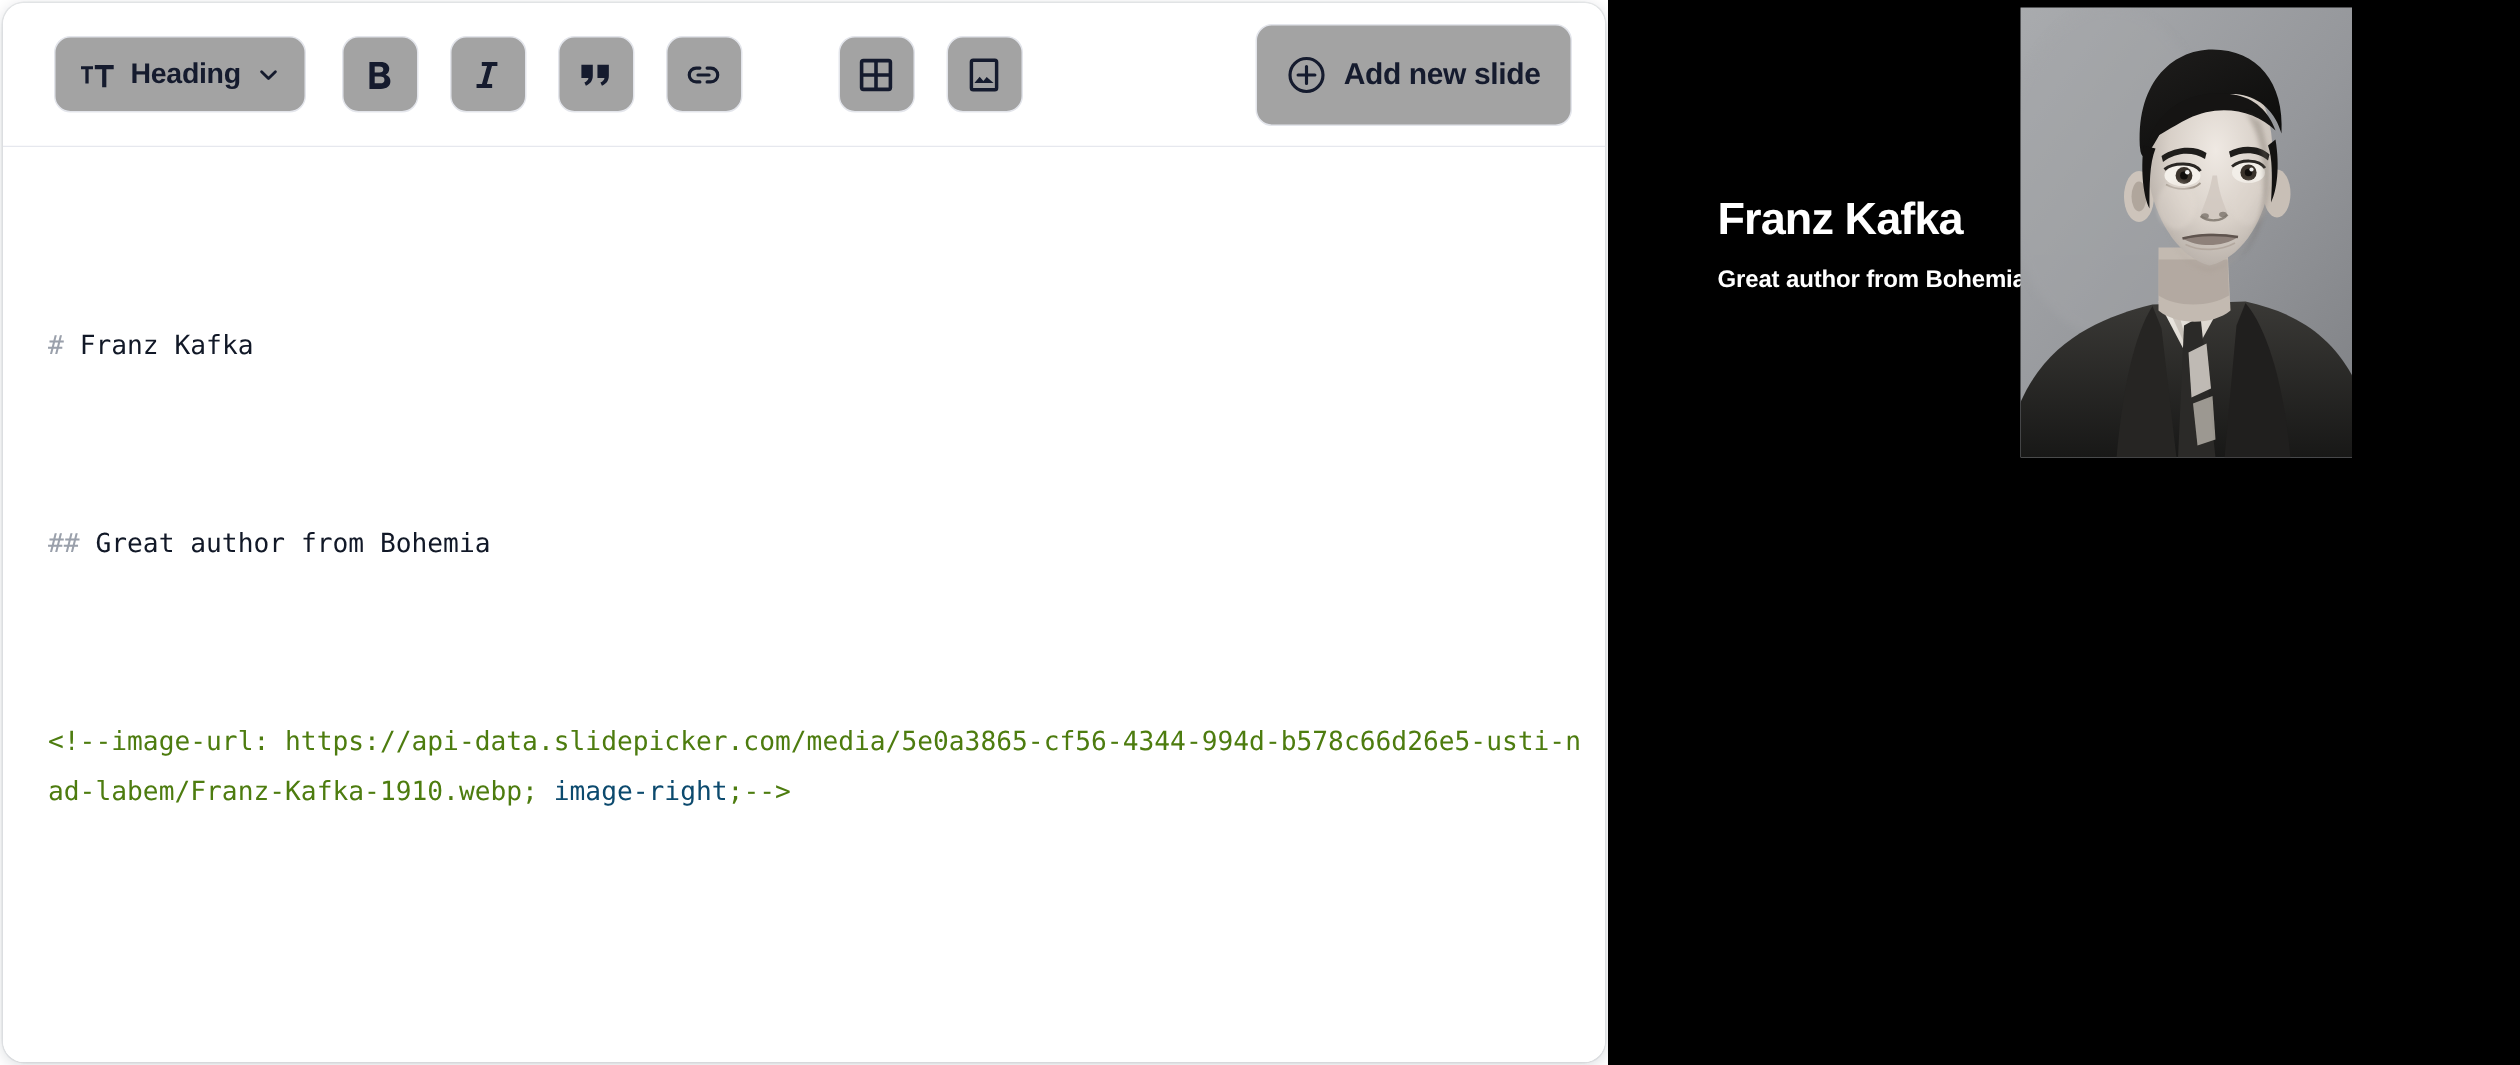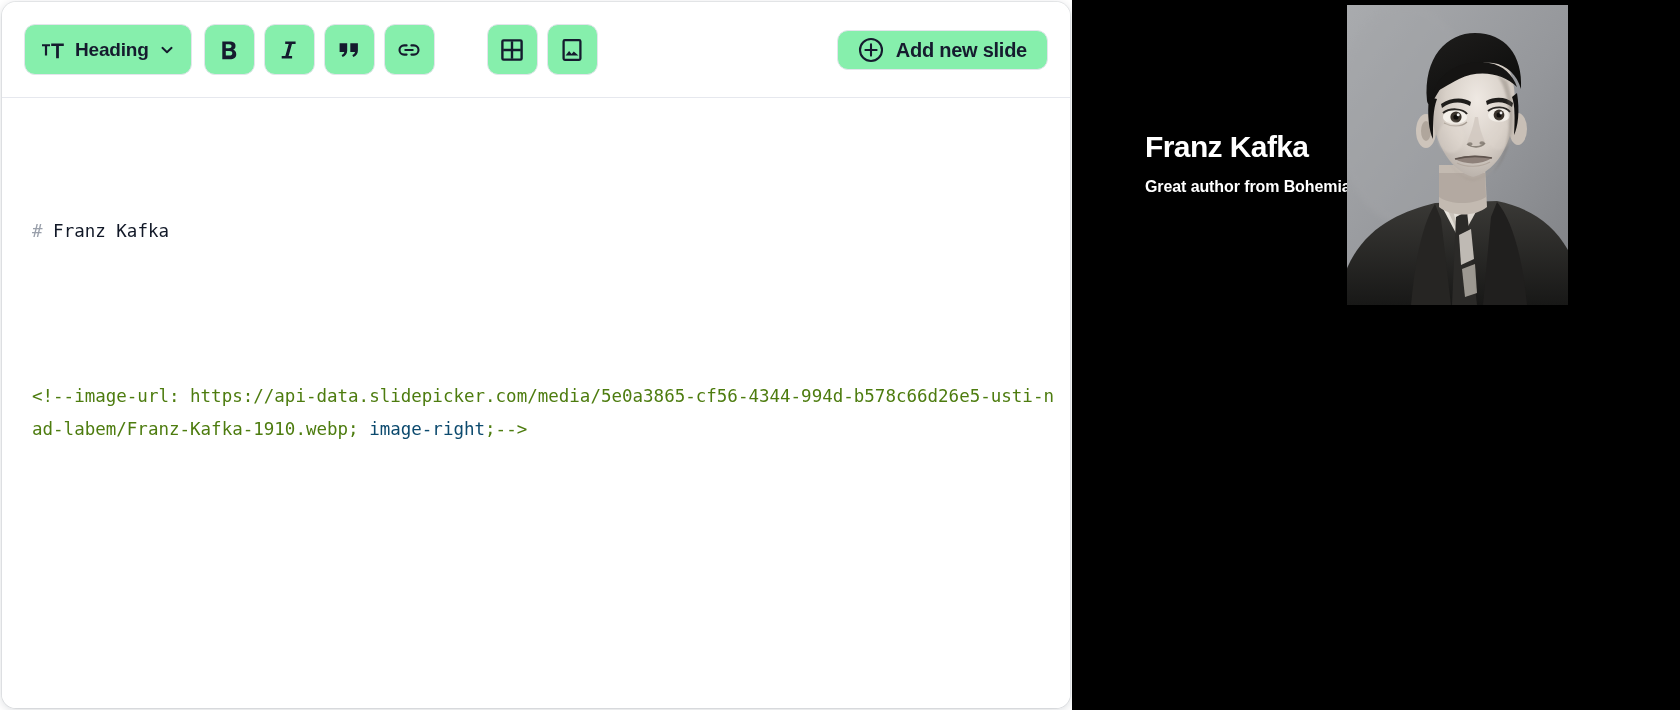--- a/index.html
+++ b/index.html
@@ -69,44 +69,45 @@
     gap: 9px;
   }
   .tb-gap-lg { width: 52px; }
   .tb-spacer { flex: 1 1 auto; }
 
   .tb-btn {
     height: 51px;
     min-width: 51px;
     border: 1px solid #e3e5eb;
     border-radius: 11px;
-    background: #86efac;
+    background: #a3a3a3;
     display: flex;
     align-items: center;
     justify-content: center;
     box-sizing: border-box;
     color: #151b2e;
     cursor: pointer;
     padding: 0;
+    margin-left: 12px;
   }
   .tb-btn.heading {
     min-width: 0;
     padding: 0 16px 0 16px;
     gap: 10px;
   }
   .tb-btn.heading .hd-label {
     font-size: 19px;
     font-weight: 600;
     color: #151b2e;
     letter-spacing: -0.2px;
     line-height: 1;
   }
   .tb-btn.add-slide {
     min-width: 0;
-    height: 40px;
+    height: 68px;
     padding: 0 20px;
     gap: 12px;
     border-radius: 11px;
   }
   .tb-btn.add-slide .as-label {
     font-size: 20px;
     font-weight: 700;
     color: #151b2e;
     letter-spacing: -0.25px;
     line-height: 1;
@@ -300,20 +301,21 @@
           </button>
         </div>
 
       </div>
 
       <div class="editor-body">
         <div class="md-doc">
 
           <div class="md-line"><span class="tok-marker">#</span><span class="tok-text"> </span><span class="tok-text">Franz Kafka</span></div>
 
+          <div class="md-line"><span class="tok-marker">##</span><span class="tok-text"> </span><span class="tok-text">Great author from Bohemia</span></div>
 
           <div class="md-line"><span class="tok-comment">&lt;!--image-url: https://api-data.slidepicker.com/media/5e0a3865-cf56-4344-994d-b578c66d26e5-usti-nad-labem/Franz-Kafka-1910.webp; </span><span class="tok-attr">image-right</span><span class="tok-comment">;--&gt;</span></div>
 
           <div class="md-line blank">&nbsp;</div>
 
           
 
         </div>
       </div>
 

